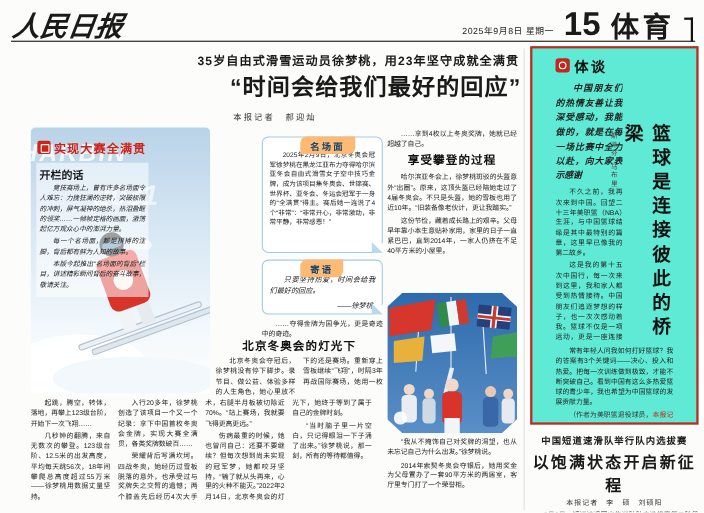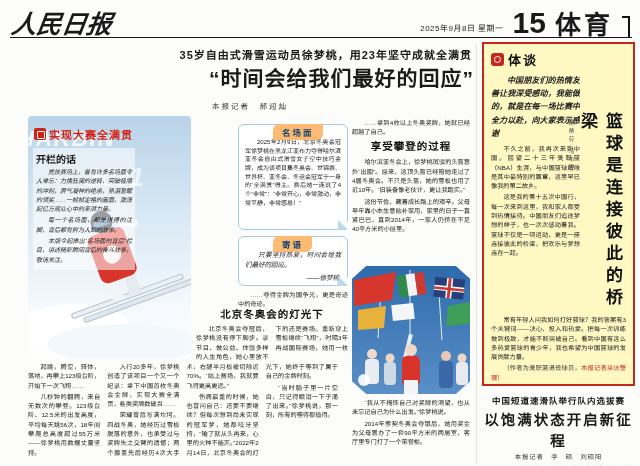--- a/index.html
+++ b/index.html
@@ -55,21 +55,21 @@
   .sec2body{height:38px;overflow:hidden;column-count:2;column-gap:7px;}
   .bottomcols{position:absolute;left:28px;top:362px;width:310px;height:102px;overflow:hidden;
               column-count:4;column-gap:7px;}
   .rightmid{position:absolute;left:352px;top:118px;width:118px;height:146px;overflow:hidden;}
   .afterphoto{position:absolute;left:352px;top:398px;width:118px;height:66px;overflow:hidden;}
   
   .photo2{position:absolute;left:352px;top:266px;width:118px;height:128px;
           clip-path:polygon(12% 0,88% 0,100% 10%,100% 90%,88% 100%,12% 100%,0 90%,0 10%);}
   
   .titan-box{position:absolute;left:482px;top:42px;width:153px;height:344px;border:2px solid #c3271d;
-             box-sizing:border-box;padding:6px 7px;background:#fef9c3;}
+             box-sizing:border-box;padding:6px 21px;background:#5eead4;}
   .titan-head{display:flex;align-items:center;gap:4px;}
   .titan-icon{width:13px;height:13px;background:#c3271d;border-radius:3px;position:relative;}
   .titan-icon::after{content:"";position:absolute;left:3px;top:3px;width:5px;height:5px;border:1.4px solid #fff;border-radius:50%;}
   .titan-label{font-size:13px;font-weight:900;letter-spacing:2px;color:#111;}
   .titan-main{display:flex;margin-top:5px;height:238px;overflow:hidden;}
   .titan-left{flex:1;overflow:hidden;}
   .titan-quote{font-family:"DejaVu Serif",serif;font-style:italic;font-size:8px;font-weight:bold;
                line-height:1.65;color:#222;text-align:justify;text-indent:2em;margin:0 0 4px 0;}
   .titan-left p.b{margin:0 0 2px 0;}
   .titan-right{width:46px;display:flex;justify-content:flex-end;}

